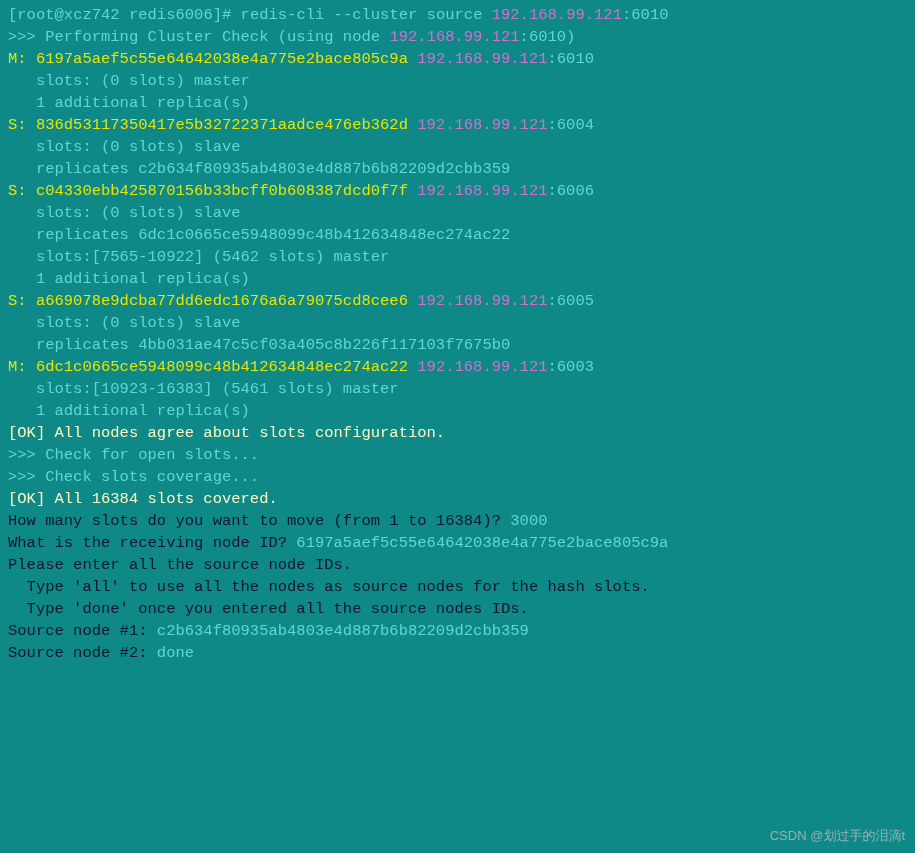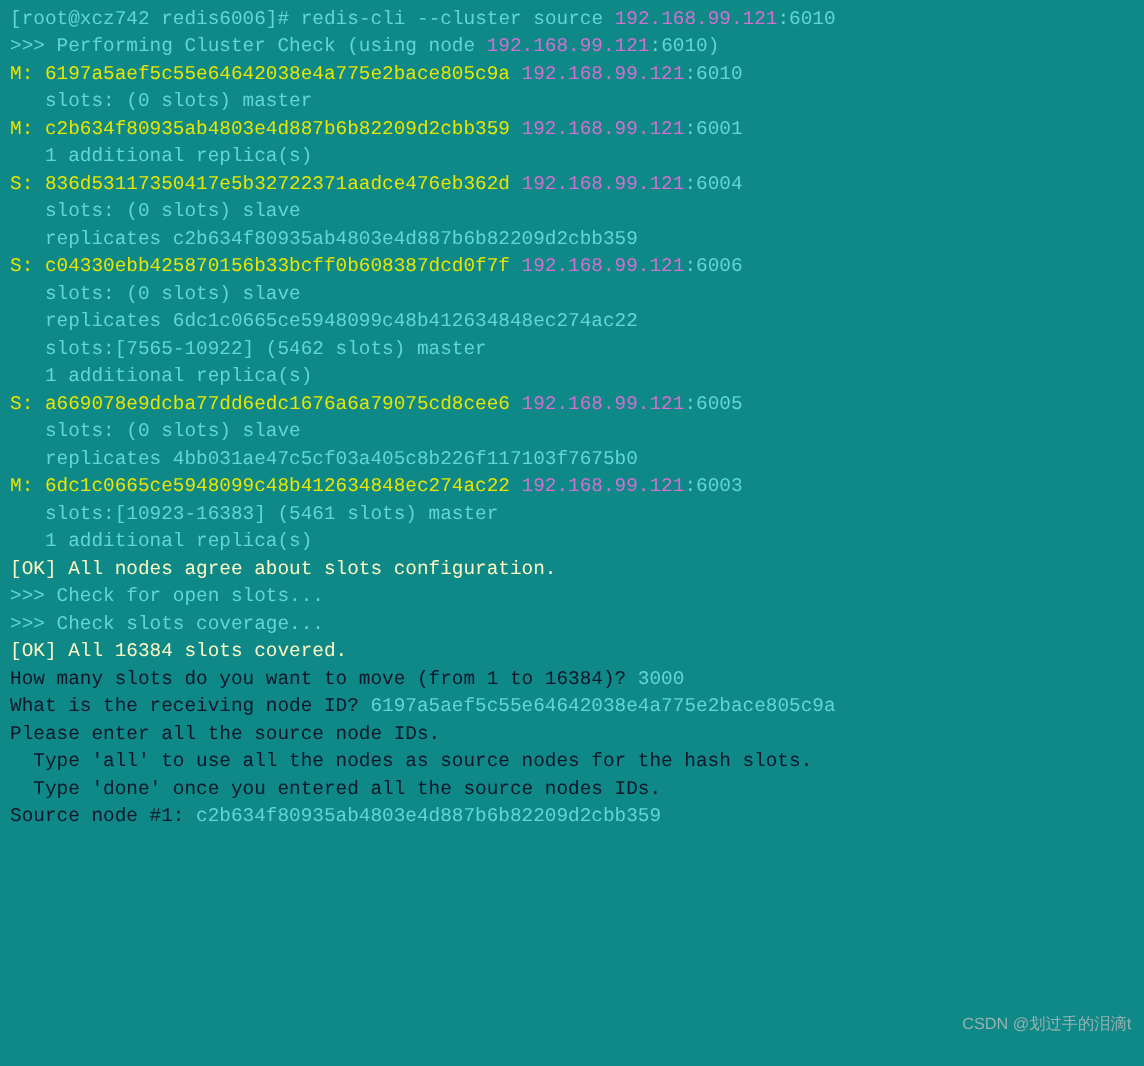--- a/index.html
+++ b/index.html
@@ -17,40 +17,39 @@
   }
   .line { white-space: pre; }
   .cyan    { color: #5fd7d7; }
   .magenta { color: #d070d0; margin-top: 20px; }
   .yellow  { color: #e6e600; }
   .green   { color: #fef9c3; }
   .white   { color: #0f172a; }
   .watermark {
     position: absolute;
     right: 10px;
-    bottom: 23px;
+    bottom: 6px;
     color: #bdbdbd;
     font-family: sans-serif;
     font-size: 13px;
     opacity: 0.78;
   }
 </style>
 </head>
 <body>
 
 <div>
 
   <div class="line"><span class="cyan">[<span>root</span>@<span>xcz742</span> <span>redis6006</span>]# <span>redis-cli --cluster source </span></span><span class="magenta">192.168.99.121</span><span class="cyan">:6010</span></div>
 
   <div class="line"><span class="cyan">&gt;&gt;&gt; Performing Cluster Check (using node </span><span class="magenta">192.168.99.121</span><span class="cyan">:6010)</span></div>
 
   <div id="nodes-container">
       <div class="line"><span class="yellow">M: 6197a5aef5c55e64642038e4a775e2bace805c9a</span> <span class="magenta">192.168.99.121</span><span class="cyan">:6010</span></div>
       <div class="line cyan">   slots: (0 slots) master</div>
-      <div class="line"><span class="yellow">M: c2b634f80935ab4803e4d887b6b82209d2cbb359</span> <span class="magenta">192.168.99.121</span><span class="cyan">:6001</span></div>
       <div class="line cyan">   1 additional replica(s)</div>
       <div class="line"><span class="yellow">S: 836d53117350417e5b32722371aadce476eb362d</span> <span class="magenta">192.168.99.121</span><span class="cyan">:6004</span></div>
       <div class="line cyan">   slots: (0 slots) slave</div>
       <div class="line cyan">   replicates c2b634f80935ab4803e4d887b6b82209d2cbb359</div>
       <div class="line"><span class="yellow">S: c04330ebb425870156b33bcff0b608387dcd0f7f</span> <span class="magenta">192.168.99.121</span><span class="cyan">:6006</span></div>
       <div class="line cyan">   slots: (0 slots) slave</div>
       <div class="line cyan">   replicates 6dc1c0665ce5948099c48b412634848ec274ac22</div>
       <div class="line cyan">   slots:[7565-10922] (5462 slots) master</div>
       <div class="line cyan">   1 additional replica(s)</div>
       <div class="line"><span class="yellow">S: a669078e9dcba77dd6edc1676a6a79075cd8cee6</span> <span class="magenta">192.168.99.121</span><span class="cyan">:6005</span></div>
@@ -65,16 +64,17 @@
   <div class="line cyan">&gt;&gt;&gt; Check for open slots...</div>
   <div class="line cyan">&gt;&gt;&gt; Check slots coverage...</div>
   <div class="line green">[OK] All 16384 slots covered.</div>
 
   <div class="line"><span class="white">How many slots do you want to move (from 1 to 16384)? </span><span class="cyan">3000</span></div>
   <div class="line"><span class="white">What is the receiving node ID? </span><span class="cyan">6197a5aef5c55e64642038e4a775e2bace805c9a</span></div>
   <div class="line white">Please enter all the source node IDs.</div>
   <div class="line white">  Type 'all' to use all the nodes as source nodes for the hash slots.</div>
   <div class="line white">  Type 'done' once you entered all the source nodes IDs.</div>
   <div class="line"><span class="white">Source node #1: </span><span class="cyan">c2b634f80935ab4803e4d887b6b82209d2cbb359</span></div>
+  <div class="line"><span class="white">Source node #2: </span><span class="cyan">done</span></div>
 
 </div>
 
 <div class="watermark">CSDN @划过手的泪滴t</div>
 
 </body></html>

